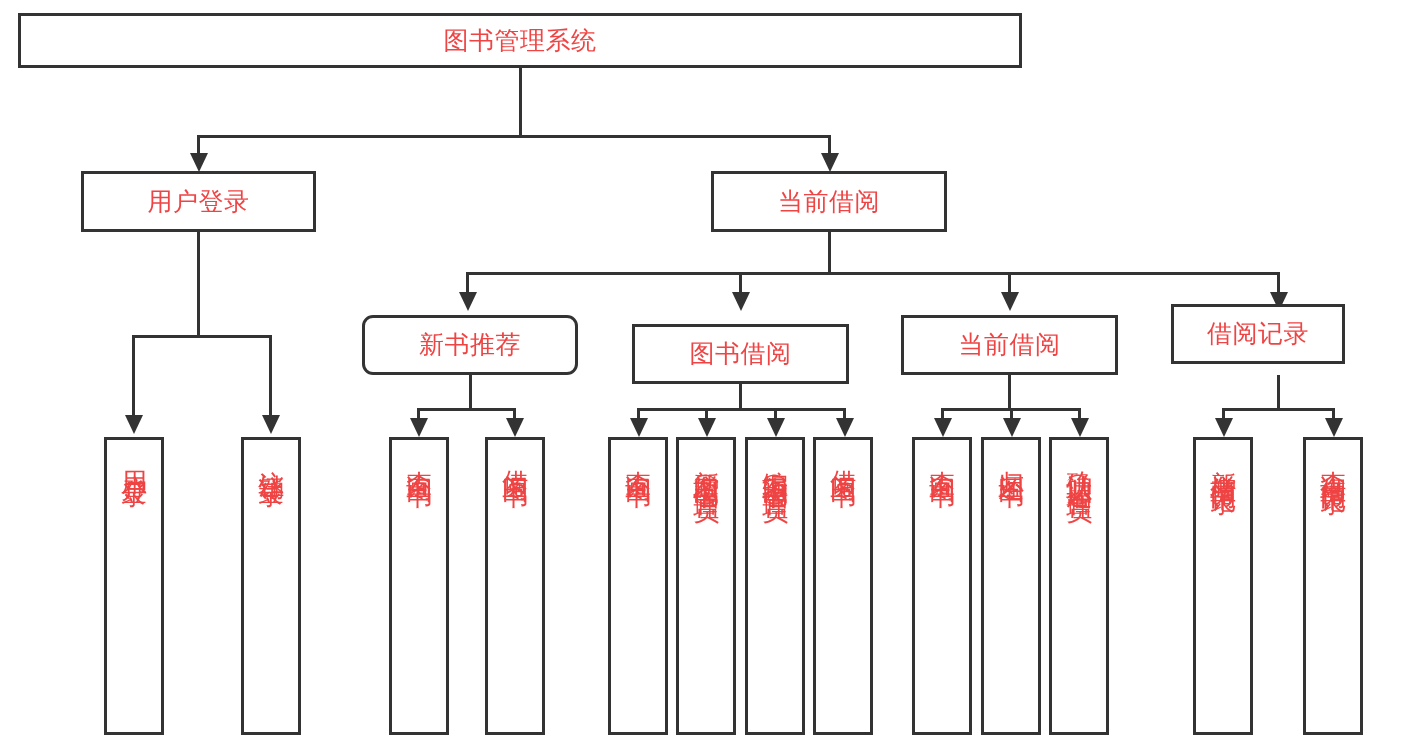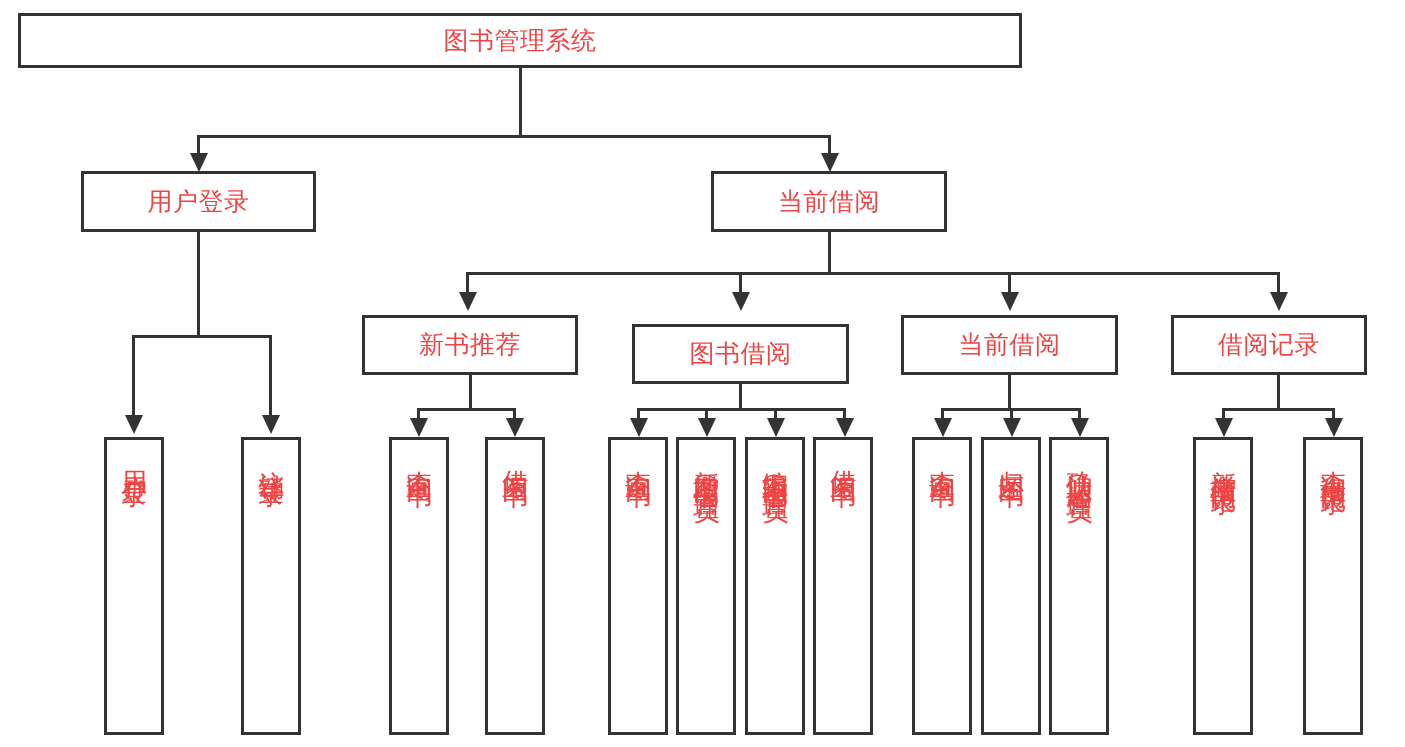--- a/index.html
+++ b/index.html
@@ -144,30 +144,30 @@
     <span class="label">图书管理系统</span>
   </div>
 
   <div class="node horizontal" style="left:81px; top:171px; width:235px; height:61px;">
     <span class="label">用户登录</span>
   </div>
   <div class="node horizontal" style="left:711px; top:171px; width:236px; height:61px;">
     <span class="label">当前借阅</span>
   </div>
 
-  <div class="node horizontal" style="left:362px; top:315px; width:216px; height:60px;">
+  <div class="node horizontal" style="left:362px; top:315px; width:216px; height:60px;border-radius:11px;">
     <span class="label">新书推荐</span>
   </div>
   <div class="node horizontal" style="left:632px; top:324px; width:217px; height:60px;">
     <span class="label">图书借阅</span>
   </div>
   <div class="node horizontal" style="left:901px; top:315px; width:217px; height:60px;">
     <span class="label">当前借阅</span>
   </div>
-  <div class="node horizontal" style="left:1171px; top:315px; width:196px; height:60px;">
+  <div class="node horizontal" style="left:1171px; top:304px; width:174px; height:60px;">
     <span class="label">借阅记录</span>
   </div>
 
   <div class="node vertical" style="left:104px; top:437px; width:60px; height:298px;">
     <span class="label">用户登录</span>
   </div>
   <div class="node vertical" style="left:241px; top:437px; width:60px; height:298px;">
     <span class="label">注销登录</span>
   </div>
 

